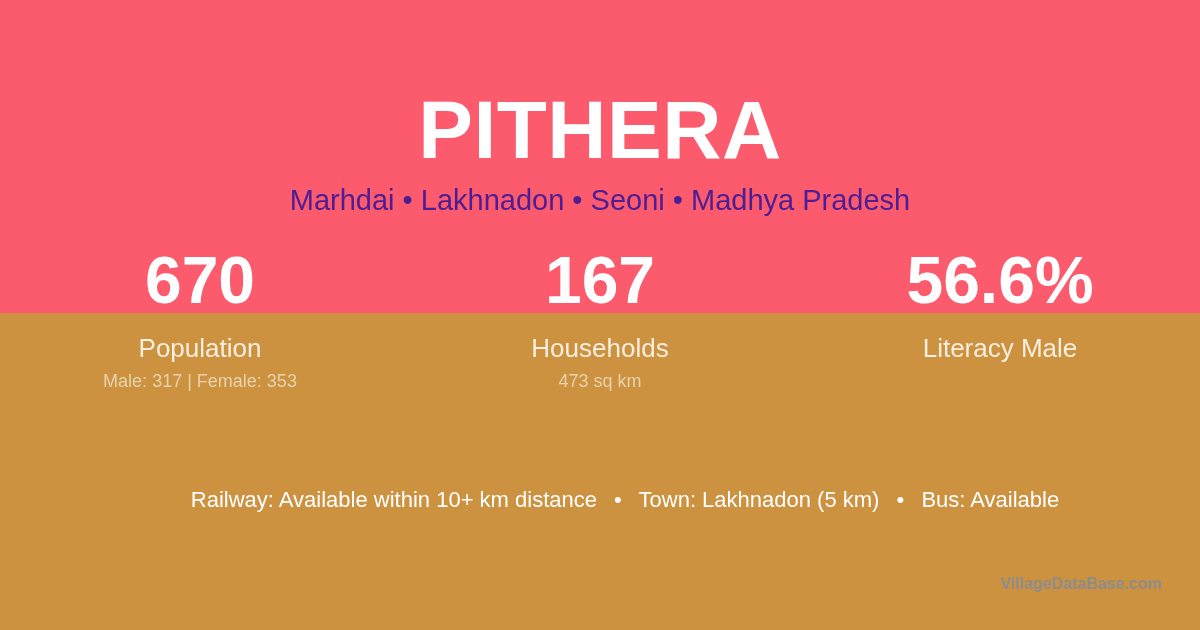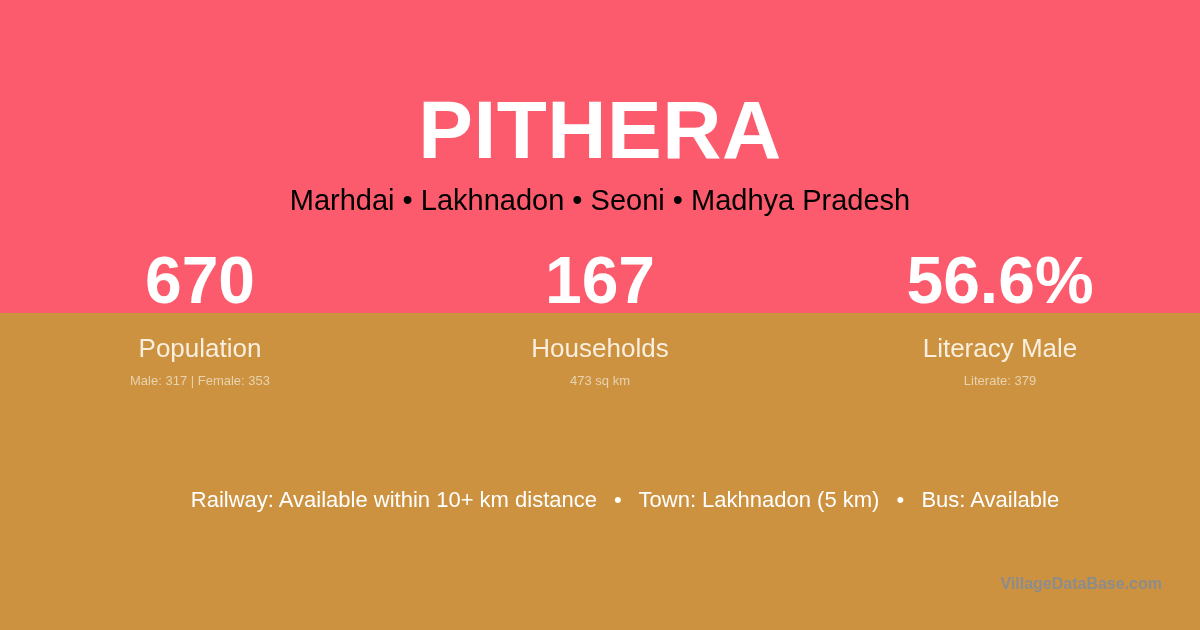--- a/index.html
+++ b/index.html
@@ -66,21 +66,21 @@
 
   .subtitle {
     position: absolute;
     left: 0;
     top: 181px;
     width: 1200px;
     text-align: center;
     font-size: 29px;
     font-weight: 400;
     line-height: 38px;
-    color: #000000;
+    color: #4c1d95;
     white-space: nowrap;
   }
 
   
   .stats {
     position: absolute;
     left: 0;
     top: 246px;
     width: 1200px;
     display: flex;
@@ -100,21 +100,21 @@
   .stat-label {
     margin-top: 18px;
     font-size: 26px;
     font-weight: 400;
     line-height: 32px;
     color: #f9efdf;
     white-space: nowrap;
   }
   .stat-sub {
     margin-top: 6px;
-    font-size: 13px;
+    font-size: 18px;
     font-weight: 400;
     line-height: 22px;
     color: #e7d3ae;
     white-space: nowrap;
   }
 
   
   .amenities {
     position: absolute;
     left: 0;
@@ -170,21 +170,20 @@
 
       <div class="stat">
         <div class="stat-value">167</div>
         <div class="stat-label">Households</div>
         <div class="stat-sub">473 sq km</div>
       </div>
 
       <div class="stat">
         <div class="stat-value">56.6%</div>
         <div class="stat-label">Literacy Male</div>
-        <div class="stat-sub">Literate: 379</div>
       </div>
 
     </div>
 
     <div class="amenities">
       <span>Railway: Available within 10+ km distance</span>
       <span class="amenity-sep">•</span>
       <span>Town: Lakhnadon (5 km)</span>
       <span class="amenity-sep">•</span>
       <span>Bus: Available</span>

